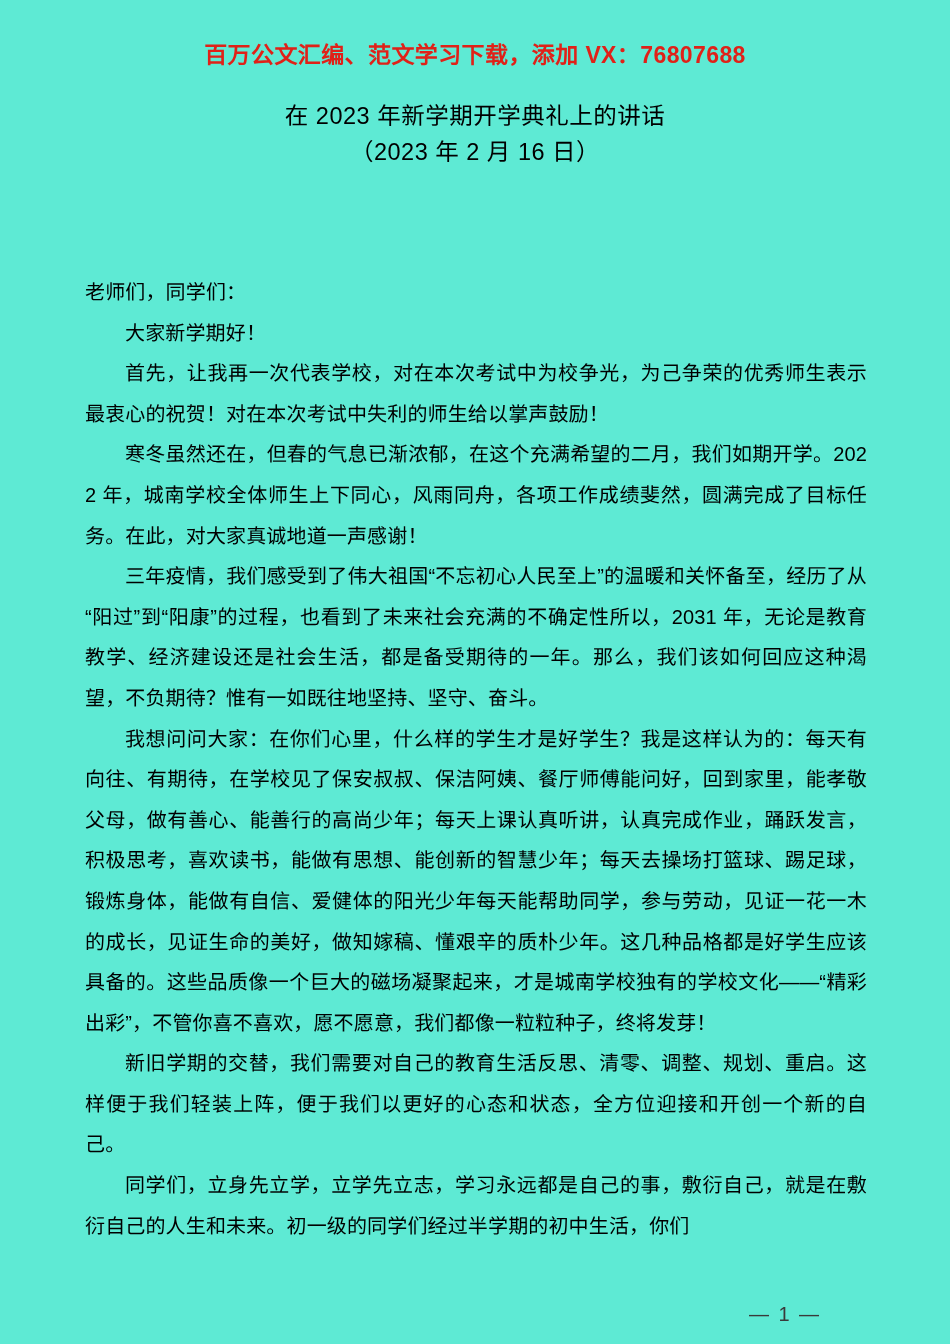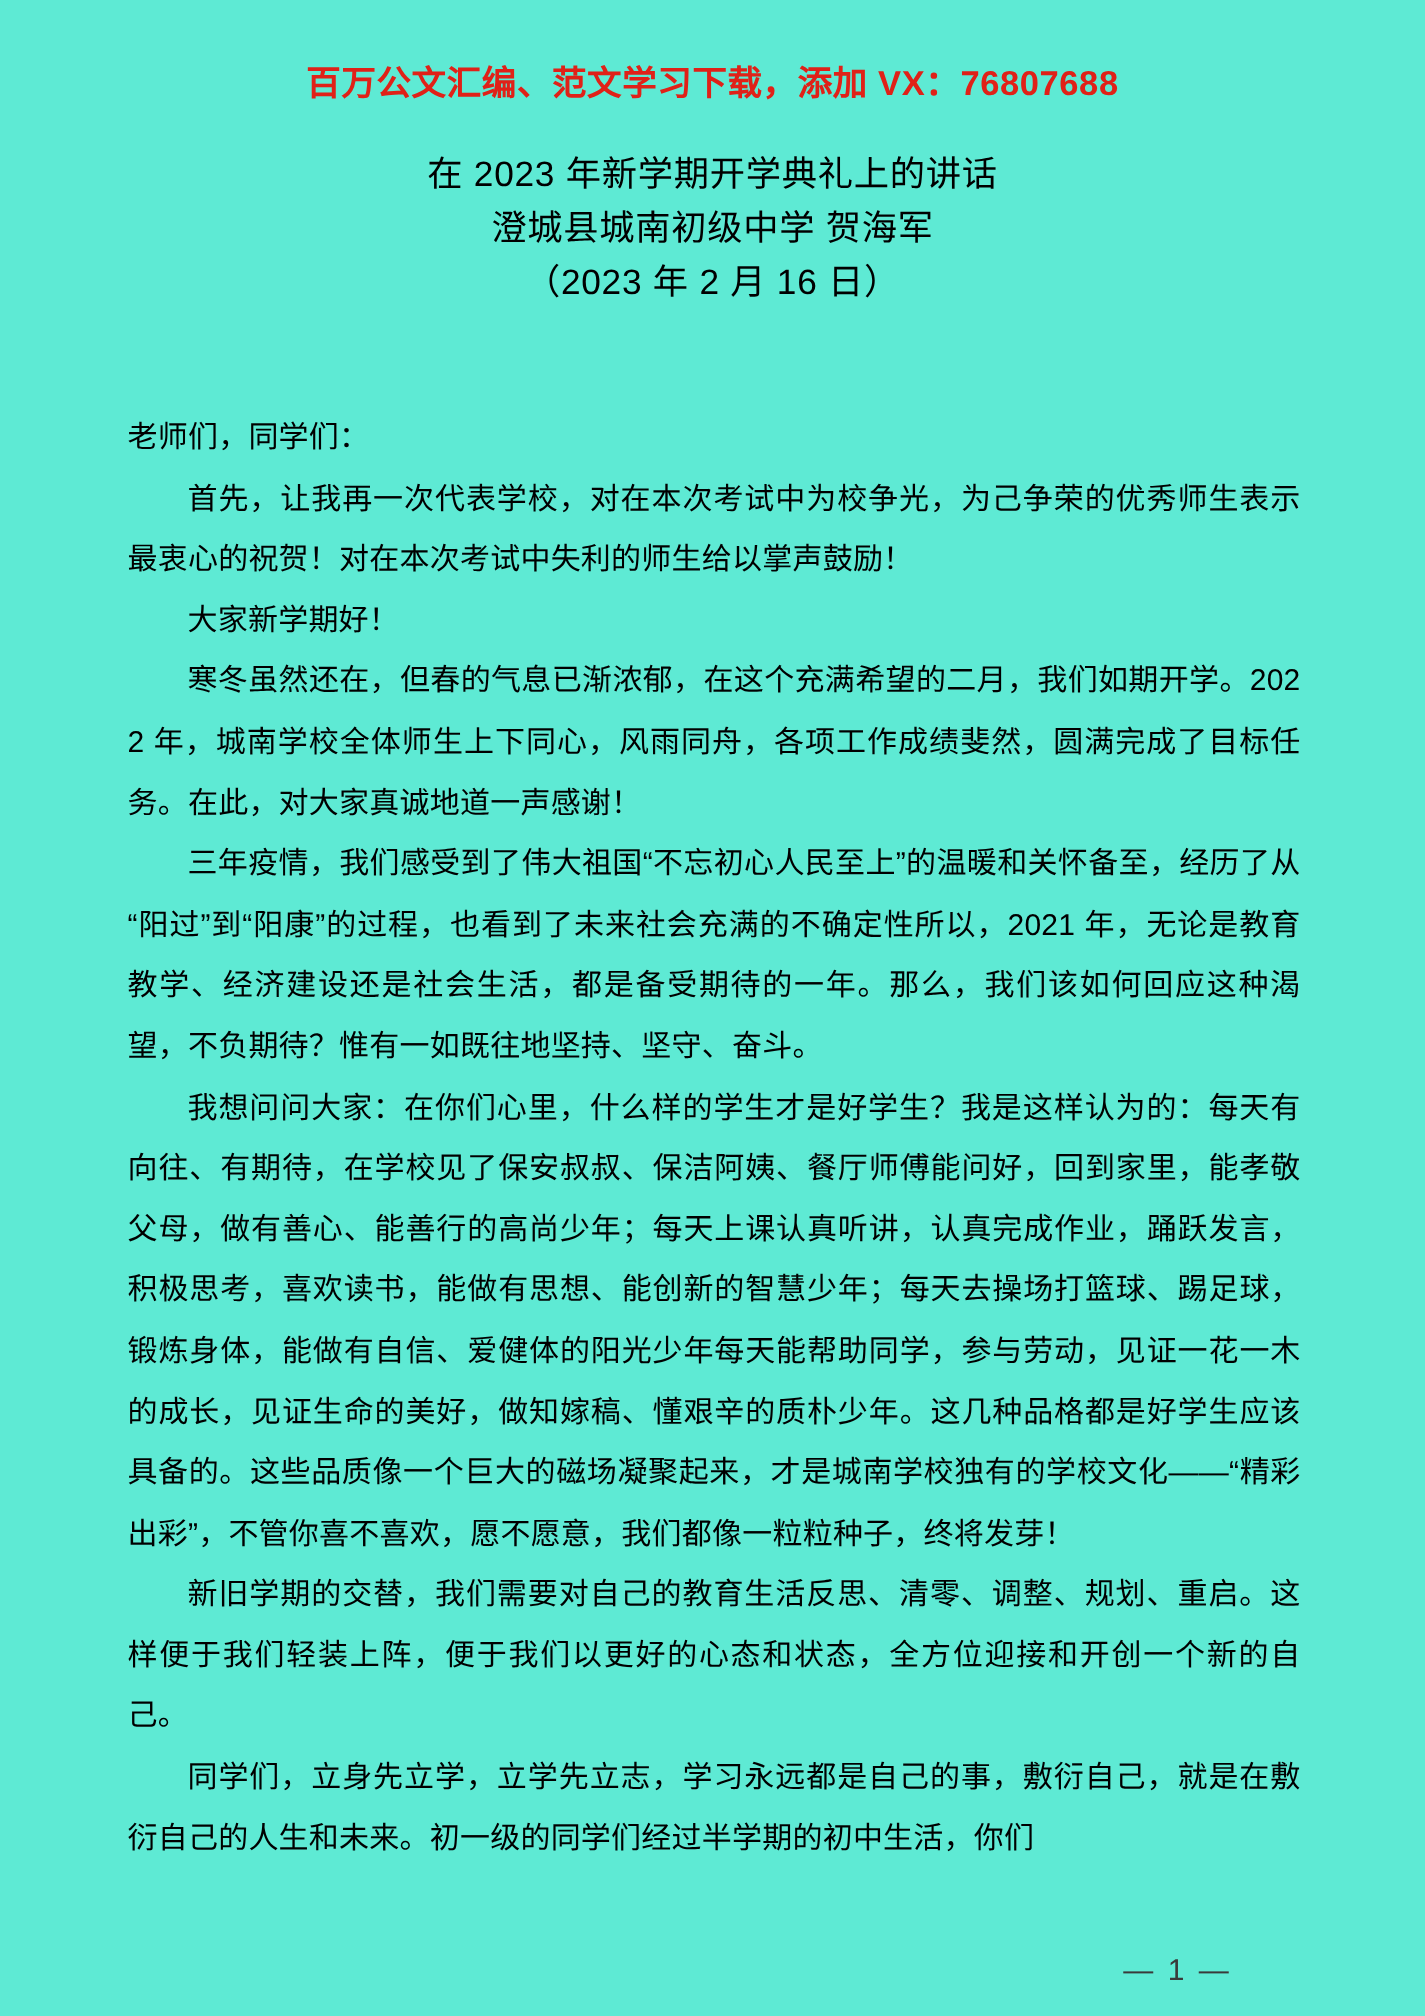--- a/index.html
+++ b/index.html
@@ -101,30 +101,29 @@
 </style>
 </head>
 <body>
 
 <div class="page">
 
   <div class="promo-header">百万公文汇编、范文学习下载，添加 VX：76807688</div>
 
   <div class="title-block">
     <div class="title-line">在 2023 年新学期开学典礼上的讲话</div>
-    <div class="title-line">澄城县城南初级中学  贺海军</div>
     <div class="title-line">（2023 年 2 月 16 日）</div>
   </div>
 
   <div class="body-area">
     <p class="para flush">老师们，同学们：</p>
+    <p class="para indent">大家新学期好！</p>
     <p class="para indent">首先，让我再一次代表学校，对在本次考试中为校争光，为己争荣的优秀师生表示最衷心的祝贺！对在本次考试中失利的师生给以掌声鼓励！</p>
-    <p class="para indent">大家新学期好！</p>
     <p class="para indent">寒冬虽然还在，但春的气息已渐浓郁，在这个充满希望的二月，我们如期开学。2022 年，城南学校全体师生上下同心，风雨同舟，各项工作成绩斐然，圆满完成了目标任务。在此，对大家真诚地道一声感谢！</p>
-    <p class="para indent">三年疫情，我们感受到了伟大祖国“不忘初心人民至上”的温暖和关怀备至，经历了从“阳过”到“阳康”的过程，也看到了未来社会充满的不确定性所以，2021 年，无论是教育教学、经济建设还是社会生活，都是备受期待的一年。那么，我们该如何回应这种渴望，不负期待？惟有一如既往地坚持、坚守、奋斗。</p>
+    <p class="para indent">三年疫情，我们感受到了伟大祖国“不忘初心人民至上”的温暖和关怀备至，经历了从“阳过”到“阳康”的过程，也看到了未来社会充满的不确定性所以，2031 年，无论是教育教学、经济建设还是社会生活，都是备受期待的一年。那么，我们该如何回应这种渴望，不负期待？惟有一如既往地坚持、坚守、奋斗。</p>
     <p class="para indent">我想问问大家：在你们心里，什么样的学生才是好学生？我是这样认为的：每天有向往、有期待，在学校见了保安叔叔、保洁阿姨、餐厅师傅能问好，回到家里，能孝敬父母，做有善心、能善行的高尚少年；每天上课认真听讲，认真完成作业，踊跃发言，积极思考，喜欢读书，能做有思想、能创新的智慧少年；每天去操场打篮球、踢足球，锻炼身体，能做有自信、爱健体的阳光少年每天能帮助同学，参与劳动，见证一花一木的成长，见证生命的美好，做知嫁稿、懂艰辛的质朴少年。这几种品格都是好学生应该具备的。这些品质像一个巨大的磁场凝聚起来，才是城南学校独有的学校文化——“精彩出彩”，不管你喜不喜欢，愿不愿意，我们都像一粒粒种子，终将发芽！</p>
     <p class="para indent">新旧学期的交替，我们需要对自己的教育生活反思、清零、调整、规划、重启。这样便于我们轻装上阵，便于我们以更好的心态和状态，全方位迎接和开创一个新的自己。</p>
     <p class="para indent">同学们，立身先立学，立学先立志，学习永远都是自己的事，敷衍自己，就是在敷衍自己的人生和未来。初一级的同学们经过半学期的初中生活，你们</p>
   </div>
 
   <div class="footer">
     <span class="pagenum">— 1 —</span>
   </div>
 
 </div>

